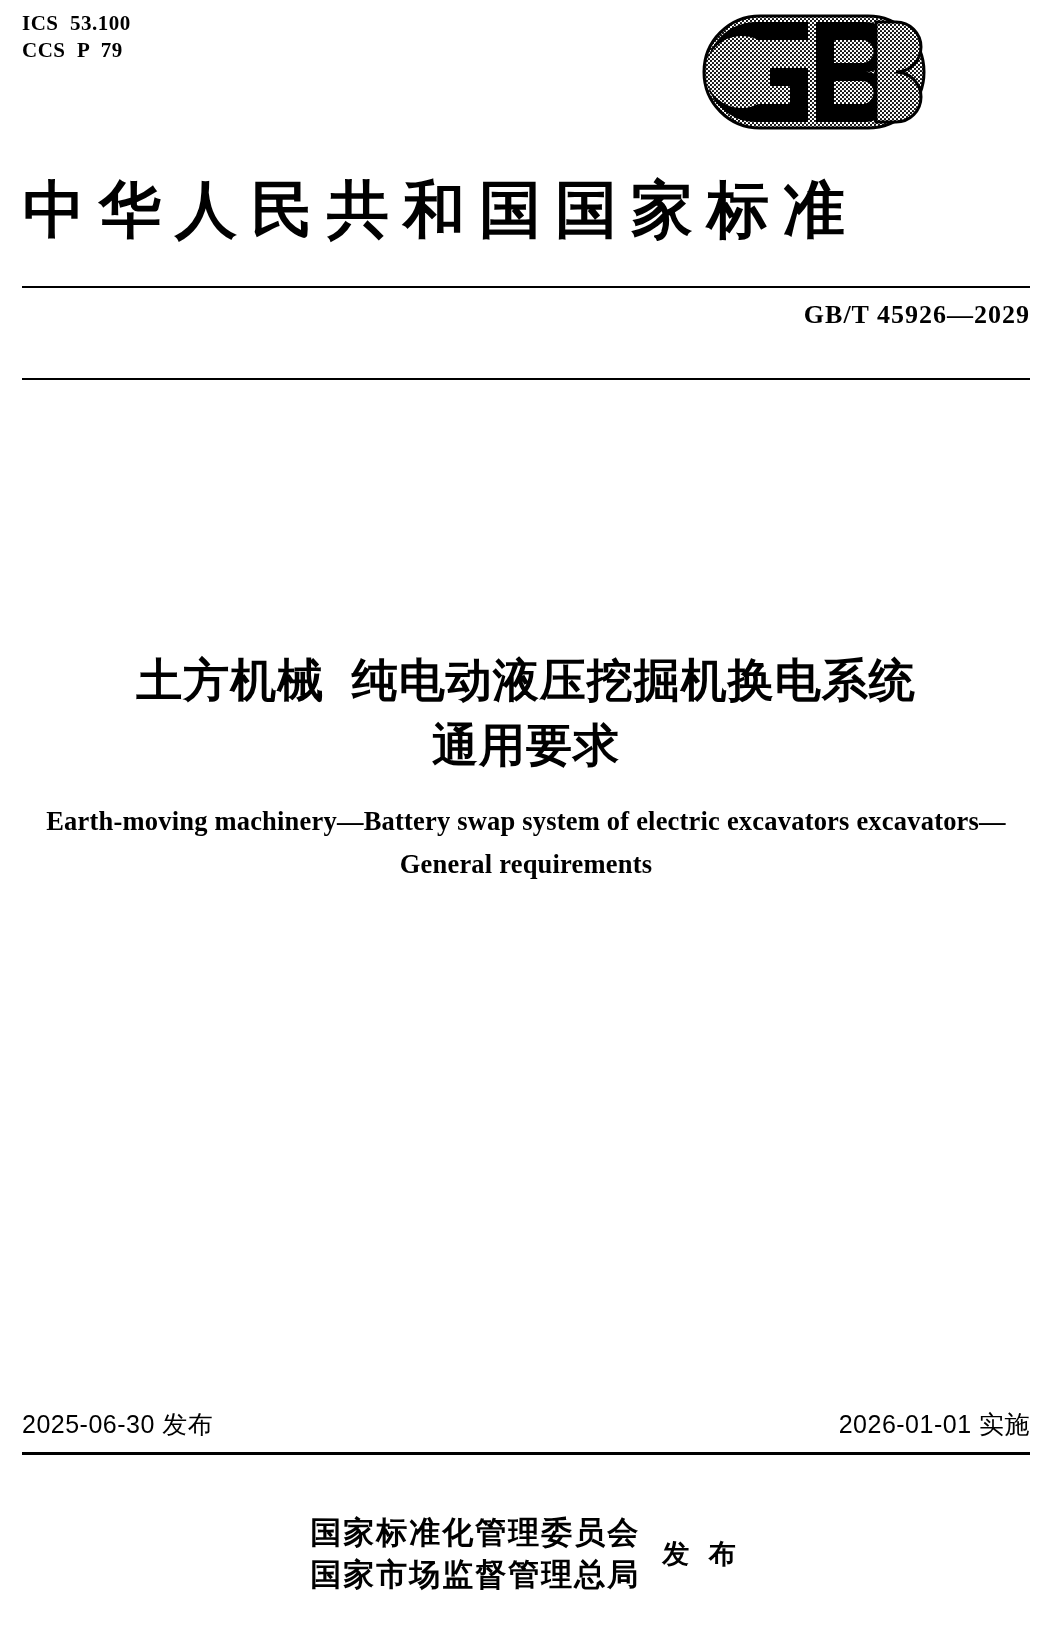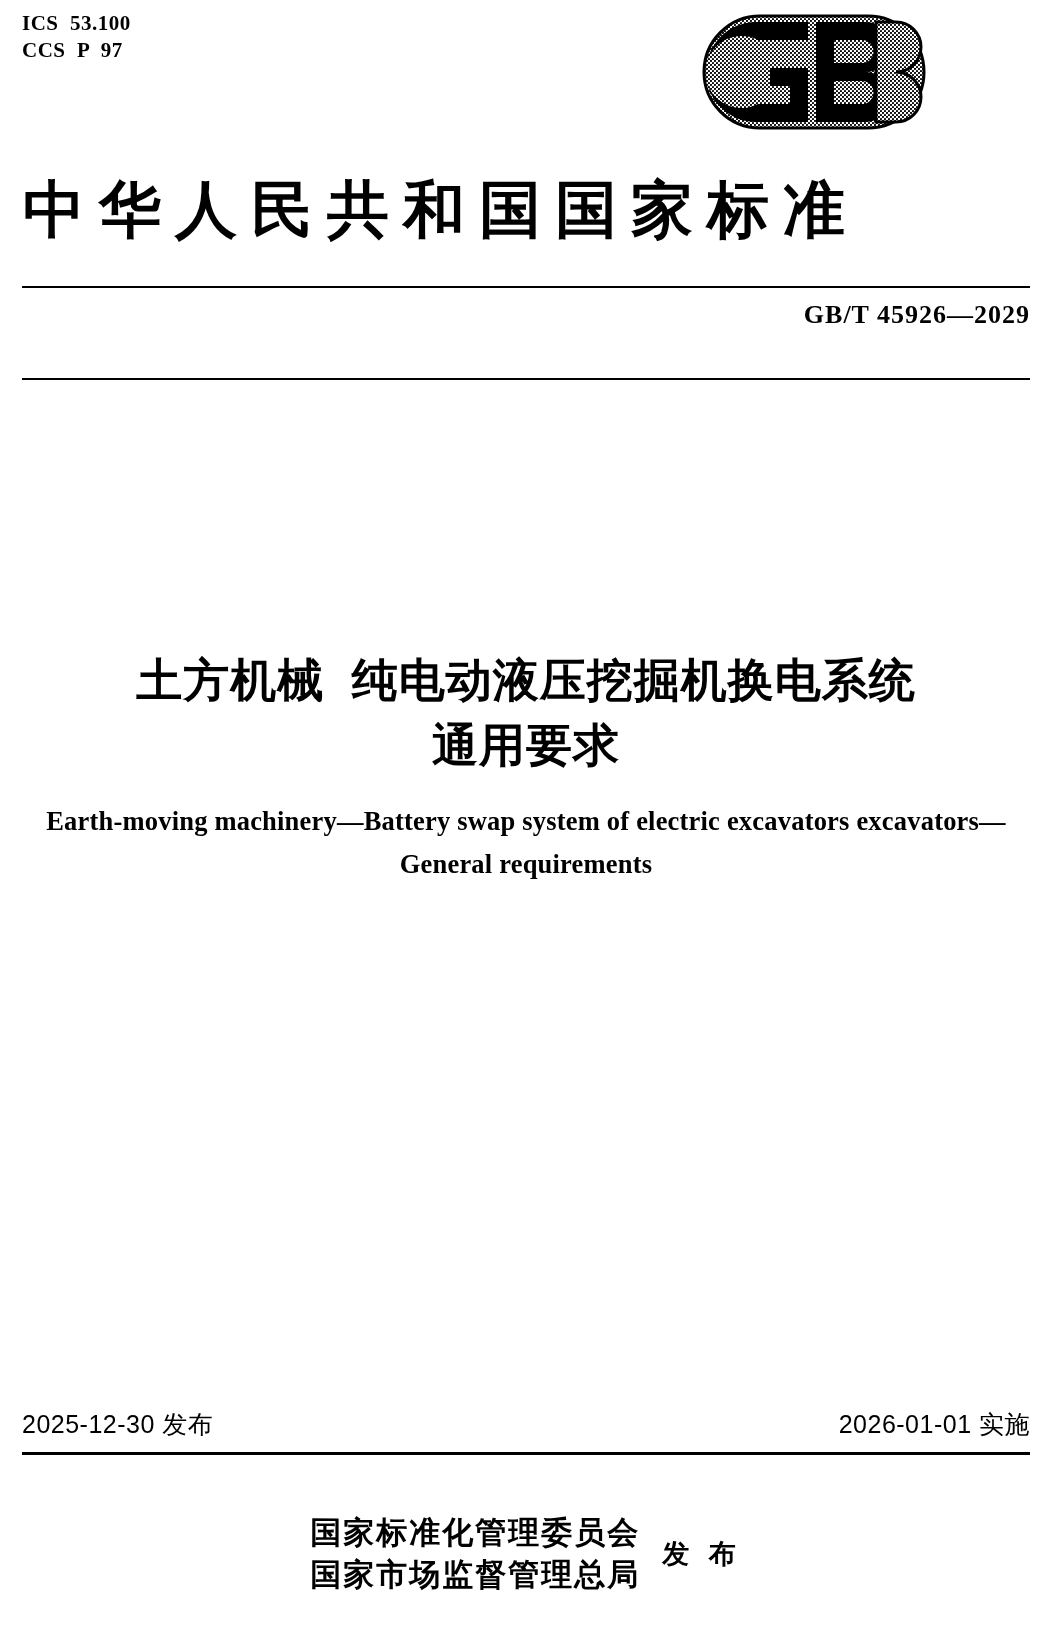--- a/index.html
+++ b/index.html
@@ -159,21 +159,21 @@
     margin-left: 22px;
   }
 </style>
 </head>
 <body>
 
 <div class="page">
 
   <div class="codes">
     <div>ICS  53.100</div>
-    <div>CCS  P  97</div>
+    <div>CCS  P  79</div>
   </div>
 
   <div class="gb-logo">
     <svg viewBox="0 0 250 120" width="250" height="120" xmlns="http://www.w3.org/2000/svg">
       <defs>
         <pattern id="hatch" patternUnits="userSpaceOnUse" width="4" height="4">
           <rect width="4" height="4" fill="#ffffff"></rect>
           <circle cx="1" cy="1" r="1.1" fill="#000000"></circle>
           <circle cx="3" cy="3" r="1.1" fill="#000000"></circle>
         </pattern>
@@ -213,21 +213,21 @@
   <div class="title-cn">
     <div class="line1">土方机械  纯电动液压挖掘机换电系统</div>
     <div class="line2">通用要求</div>
   </div>
 
   <div class="title-en">
     <div>Earth-moving machinery—Battery swap system of electric excavators excavators—</div>
     <div>General requirements</div>
   </div>
 
-  <div class="pub-date">2025-12-30 发布</div>
+  <div class="pub-date">2025-06-30 发布</div>
   <div class="impl-date">2026-01-01 实施</div>
   <div class="rule-bottom"></div>
 
   <div class="issuer-wrap">
     <div class="issuer">
       <div>国家标准化管理委员会</div>
       <div>国家市场监督管理总局</div>
     </div>
     <div class="issue-verb">发 布</div>
   </div>

